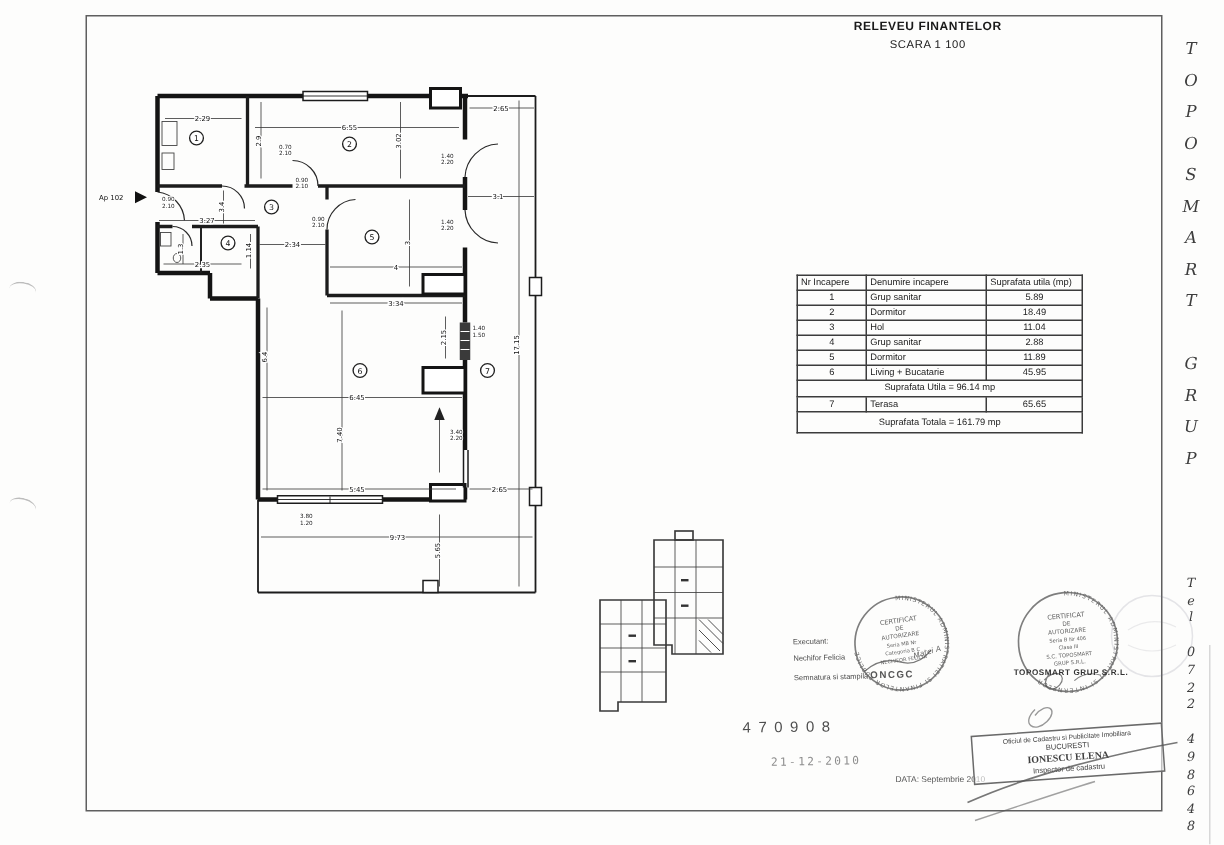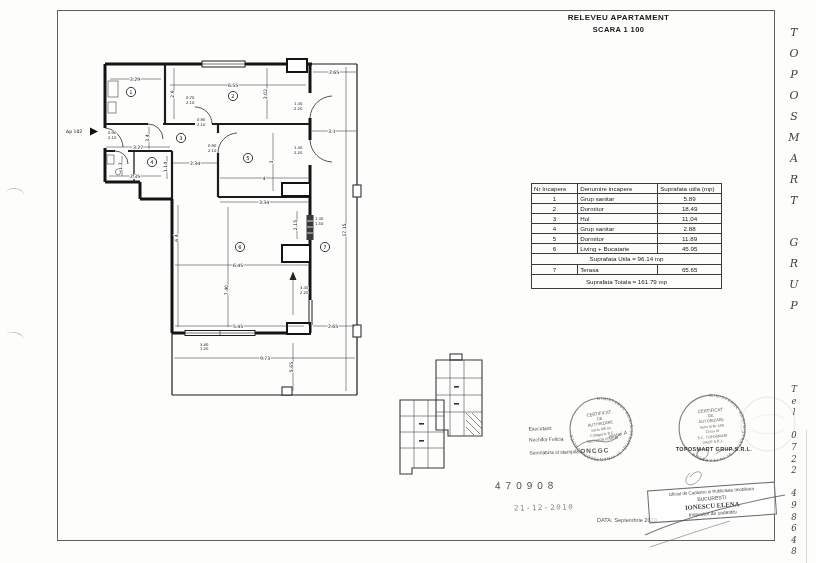--- a/index.html
+++ b/index.html
@@ -8,21 +8,21 @@
     background:#fdfdfc;font-family:"Liberation Sans",sans-serif;color:#222;
   }
   .abs{position:absolute;}
   
   .frame{left:57px;top:10px;width:716px;height:529px;border:1.5px solid #5f5f5f;}
   .margin-line{left:806px;top:430px;width:1px;height:133px;background:#d8d8d8;}
   .scan-arc{width:18px;height:10px;border-top:1.2px solid #9a9a9a;border-radius:50%;opacity:.65;}
   
   .title-block{left:536px;top:13px;width:165px;text-align:center;color:#1a1a1a;}
   .title-line1{font-size:8px;font-weight:bold;letter-spacing:.4px;}
-  .title-line2{font-size:7.5px;font-weight:bold;margin-top:3px;letter-spacing:.4px;}
+  .title-line2{font-size:7.5px;font-weight:normal;margin-top:3px;letter-spacing:.4px;}
   
   .areas{left:531px;top:183px;width:191px;border-collapse:collapse;font-size:6.2px;line-height:1.15;color:#1c1c1c;}
   .areas td,.areas th{border:1px solid #3c3c3c;padding:0 2px;height:9px;font-weight:normal;}
   .areas th{text-align:left;}
   .areas .c{text-align:center;}
   .areas .merged{text-align:center;height:10px;}
   .areas .total{height:13px;}
   
   .vert{white-space:pre-line;text-align:center;font-family:"DejaVu Serif",serif;font-style:italic;color:#3d3d3d;}
   .brand-vert{left:785px;top:22px;width:18px;font-size:11px;line-height:21px;}
@@ -47,21 +47,21 @@
 </style>
 </head>
 <body>
 
 <div class="abs frame"></div>
 <div class="abs margin-line"></div>
 <div class="abs scan-arc" style="left:6px;top:188px;transform:rotate(8deg);"></div>
 <div class="abs scan-arc" style="left:6px;top:332px;transform:rotate(14deg);"></div>
 
 <div class="abs title-block">
-  <div class="title-line1">RELEVEU APARTAMENT</div>
+  <div class="title-line1">RELEVEU FINANTELOR</div>
   <div class="title-line2">SCARA 1 100</div>
 </div>
 
 <svg class="abs" style="left:60px;top:55px;" width="420" height="355" viewBox="0 0 420 355">
   <defs>
     <g id="none"></g>
   </defs>
   <g stroke="#1c1c1c" fill="none" stroke-width="1.2">
     <path d="M252,9 H297 M297,9 V340 M112,340 H297 M112,278 V340"></path>
   </g>

